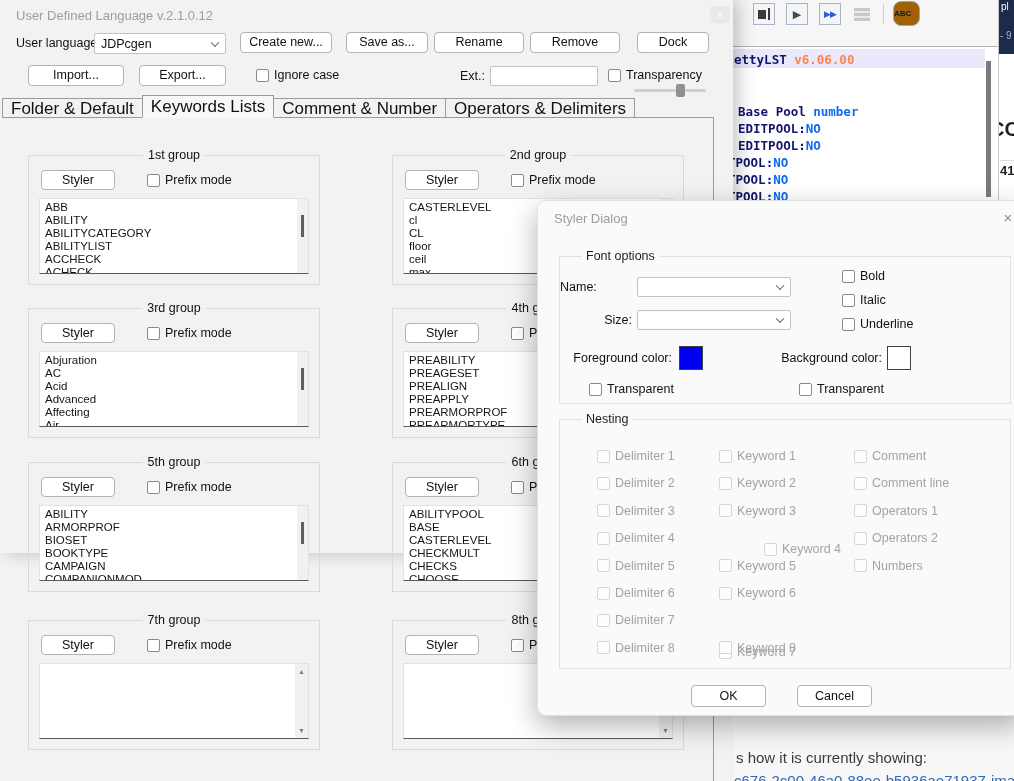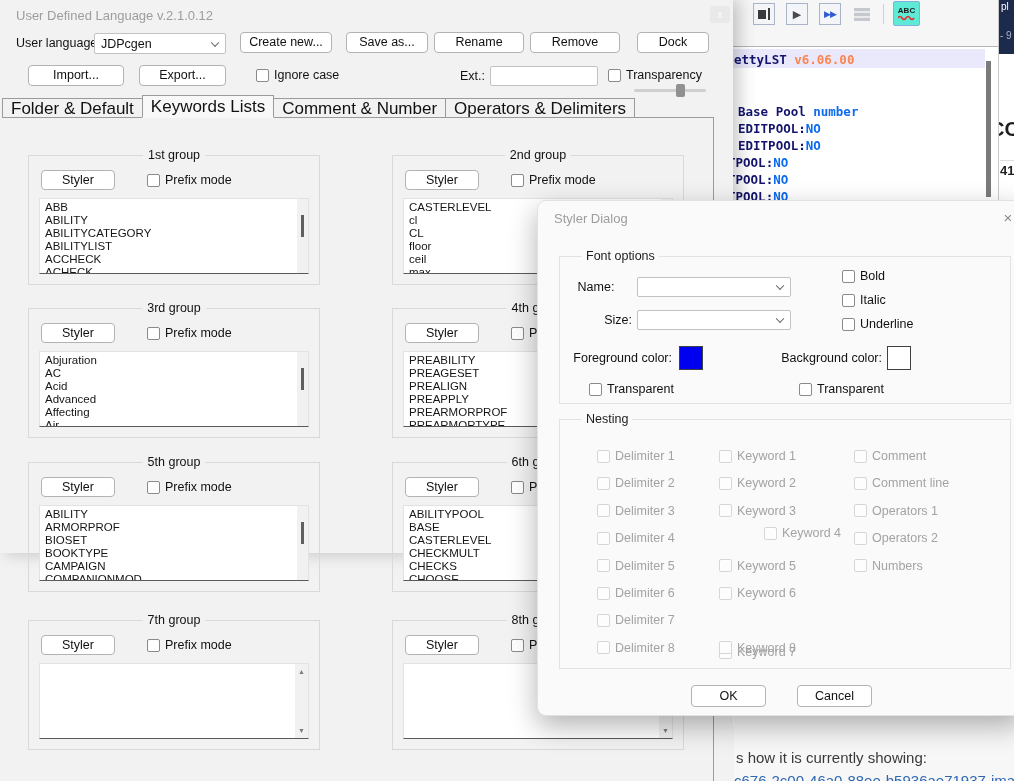--- a/index.html
+++ b/index.html
@@ -101,21 +101,21 @@
     <div class="tbicon" style="left:20px">
       <span style="width:8px;height:9px;background:#3a3a3a;display:inline-block"></span>
       <span style="width:2px;height:12px;background:#3a3a3a;display:inline-block;margin-left:2px"></span>
     </div>
     <div class="tbicon" style="left:53px;color:#4a4a4a;font-size:11px">▶</div>
     <div class="tbicon" style="left:86px;color:#2f5bd0;font-size:9px;letter-spacing:-1px">▶▶</div>
     <div class="tbicon tb-noborder" style="left:118px">
       <span style="width:16px;height:13px;background:repeating-linear-gradient(#c5c9cf 0 3px,#e9eaec 3px 5px);display:inline-block"></span>
     </div>
     <div style="position:absolute;left:150px;top:4px;width:1px;height:20px;background:#d0d0d0"></div>
-    <div class="tbicon" style="left:160px;top:1px;width:27px;height:25px;background:#5eead4;border:1px solid #85aede;border-radius:2px;flex-direction:column">
+    <div class="tbicon" style="left:160px;top:1px;width:27px;height:25px;background:#a16207;border:1px solid #85aede;border-radius:8px;">
       <span style="font-size:8px;font-weight:bold;color:#1a1a1a;line-height:9px">ABC</span>
       <svg width="18" height="6" viewBox="0 0 18 6">
         <path d="M0 3 Q2 0 4 3 T8 3 T12 3 T16 3" fill="none" stroke="#e03030" stroke-width="1.6"></path>
       </svg>
     </div>
   </div>
 
   <div id="editor">
     <div class="ed-hl"></div>
     <div id="editor-content">
@@ -341,21 +341,21 @@
         </div>
       </div>
   </div>
 
   <div id="styler-dialog">
     <div id="dlg-title">Styler Dialog</div>
     <div id="dlg-close">×</div>
 
     <div class="dlg-fieldset" style="left:21px;top:55px;width:452px;height:148px">
       <div class="dlg-legend">Font options</div>
-      <div class="dlg-label" style="left:0;top:23px;width:72px;text-align:center">Name:</div>
+      <div class="dlg-label" style="left:0;top:23px;width:72px;text-align:left">Name:</div>
       <div class="combo" style="left:77px;top:20px;width:154px;height:20px">
         <span></span>
         <span class="chev"></span>
       </div>
       <div class="dlg-label" style="left:0;top:56px;width:72px;text-align:right">Size:</div>
       <div class="combo" style="left:77px;top:53px;width:154px;height:20px">
         <span></span>
         <span class="chev"></span>
       </div>
       <label class="chk" style="left:282px;top:12px">
@@ -424,21 +424,21 @@
             <span>Keyword 1</span>
           </label>
           <label class="chk nest-chk" style="left: 159px; top: 56.4px;">
             <span class="cb"></span>
             <span>Keyword 2</span>
           </label>
           <label class="chk nest-chk" style="left: 159px; top: 83.8px;">
             <span class="cb"></span>
             <span>Keyword 3</span>
           </label>
-          <label class="chk nest-chk" style="left: 159px; top: 106px; padding-left: 45px;">
+          <label class="chk nest-chk" style="left: 159px; top: 122px; padding-left: 45px;">
             <span class="cb"></span>
             <span>Keyword 4</span>
           </label>
           <label class="chk nest-chk" style="left: 159px; top: 138.6px;">
             <span class="cb"></span>
             <span>Keyword 5</span>
           </label>
           <label class="chk nest-chk" style="left: 159px; top: 166px;">
             <span class="cb"></span>
             <span>Keyword 6</span>

